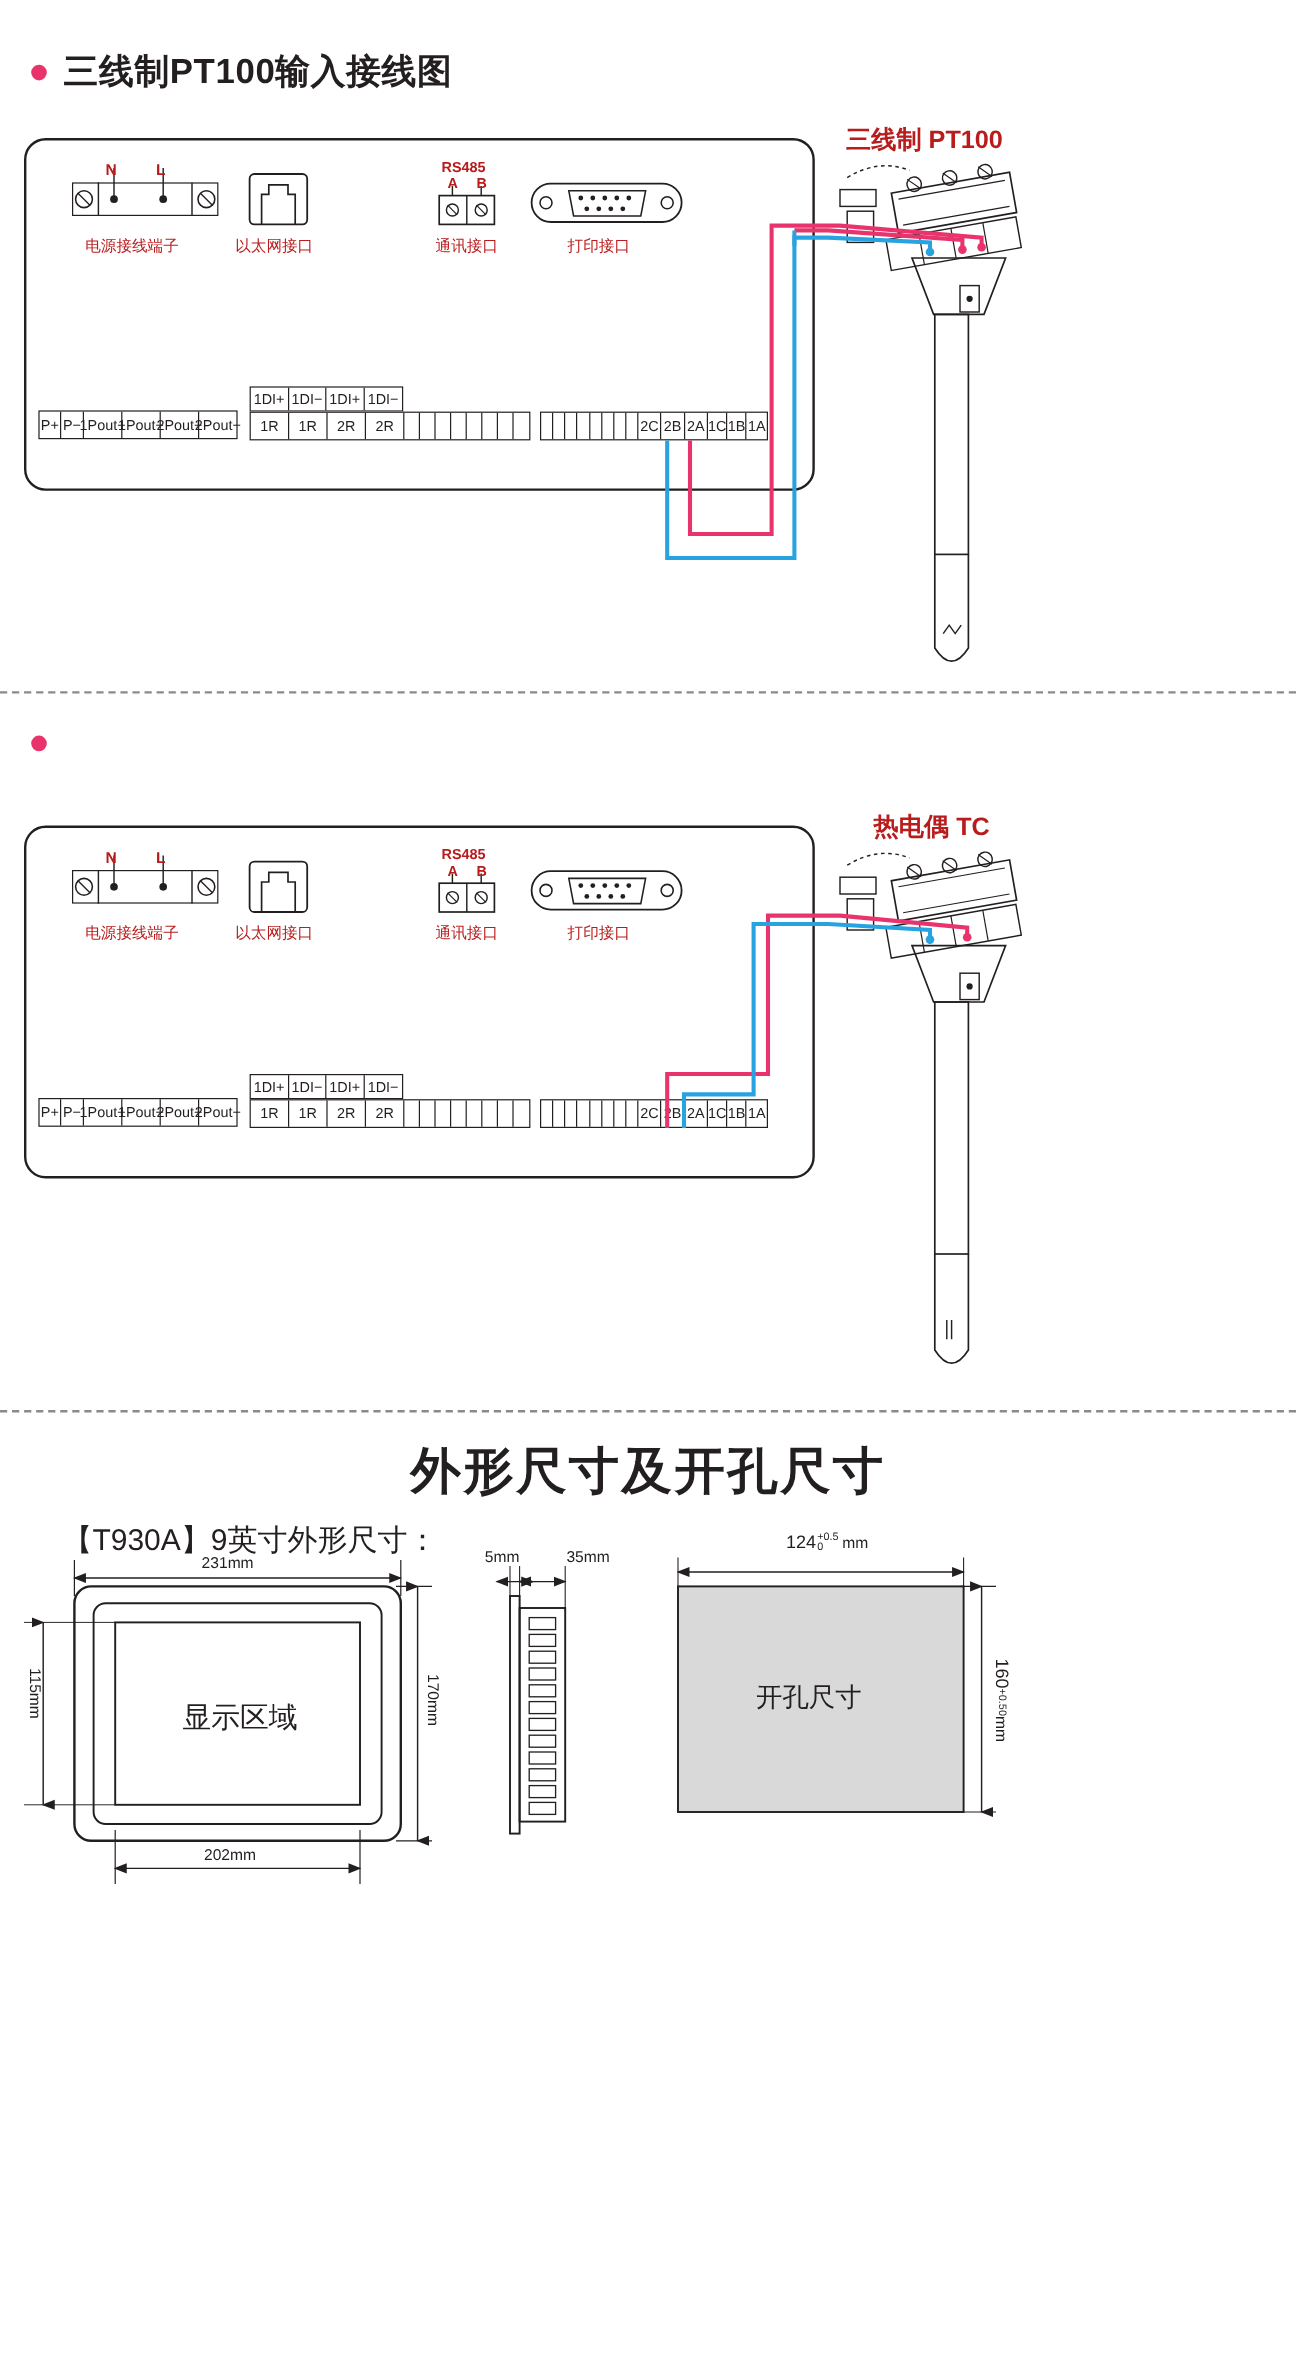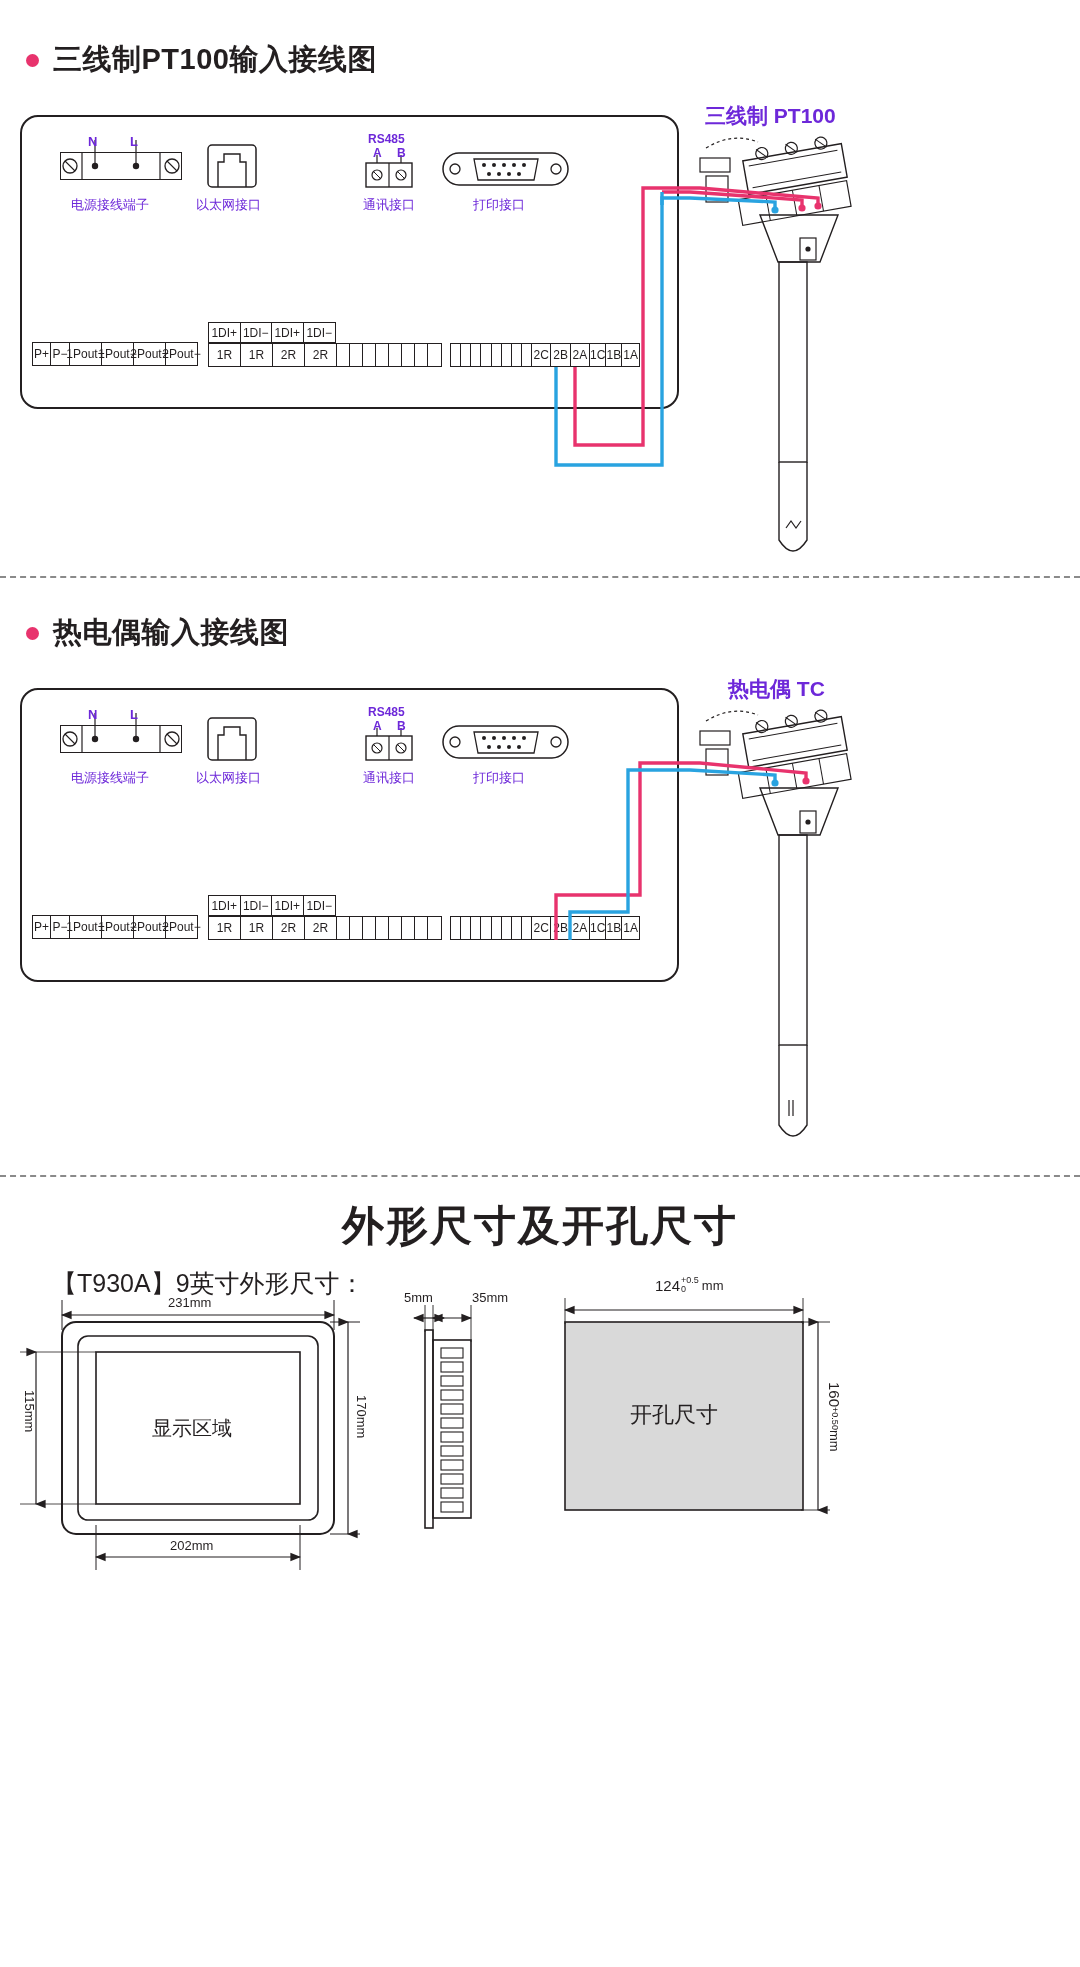--- a/index.html
+++ b/index.html
@@ -2,33 +2,33 @@
 <html><head>
 <meta charset="utf-8">
 <style>
   html,body{margin:0;padding:0;background:#ffffff;}
   body{width:1080px;height:1967px;position:relative;font-family:"Liberation Sans","DejaVu Sans",sans-serif;color:#231f20;}
   .section{position:relative;}
   .bullet-head{display:flex;align-items:center;gap:14px;}
   .bullet{width:13px;height:13px;border-radius:50%;background:#e8336d;flex:0 0 auto;}
   .bullet-title{font-size:29px;font-weight:700;color:#231f20;letter-spacing:.5px;}
   .panel{position:absolute;border:2px solid #231f20;border-radius:18px;background:#fff;}
-  .lbl{position:absolute;font-size:13px;color:#6d28d9;white-space:nowrap;}
+  .lbl{position:absolute;font-size:13px;color:#b91c1c;white-space:nowrap;}
   .lbl-b{font-weight:700;}
   .term-strip{position:absolute;border:1.5px solid #231f20;background:#fff;display:flex;box-sizing:border-box;}
   .term-strip .cell{border-right:1.2px solid #231f20;box-sizing:border-box;display:flex;align-items:center;justify-content:center;font-size:12px;white-space:nowrap;}
   .term-strip .cell:last-child{border-right:none;}
   .blankcell{}
   .dashed-sep{position:absolute;left:0;width:1080px;border-top:2px dashed #8a8a8a;}
   .center-title{position:absolute;width:1080px;text-align:center;font-size:42px;font-weight:700;color:#231f20;letter-spacing:2px;}
   .sub-title{position:absolute;font-size:25px;color:#231f20;}
   svg{position:absolute;left:0;top:0;overflow:visible;}
   .dim-txt{position:absolute;font-size:13px;color:#231f20;white-space:nowrap;}
   .dim-v{writing-mode:vertical-rl;text-orientation:mixed;}
-  .area-txt{position:absolute;font-size:20px;color:#231f20;font-family:"Liberation Serif","DejaVu Serif",serif;}
+  .area-txt{position:absolute;font-size:24px;color:#231f20;font-family:"Liberation Serif","DejaVu Serif",serif;}
   .pwr-box{position:absolute;border:1.5px solid #231f20;box-sizing:border-box;background:#fff;}
 </style>
 </head>
 <body>
 
 <div class="section">
 
   <div class="bullet-head" style="position:absolute;left:26px;top:40px;">
     <span class="bullet"></span>
     <span class="bullet-title">三线制PT100输入接线图</span>
@@ -185,21 +185,20 @@
     <path d="M700 206 L626 206 L626 206" fill="none" stroke="#29a3e0" stroke-width="3.4" opacity="0"></path>
   </svg>
 </div>
 
 <div class="dashed-sep" style="top:576px;"></div>
 
 <div class="section">
 
   <div class="bullet-head" style="position:absolute;left:26px;top:613px;">
     <span class="bullet"></span>
-    <span class="bullet-title">热电偶输入接线图</span>
   </div>
 
   <div class="panel" style="left:20px;top:688px;width:655px;height:290px;"></div>
 
   <div class="pwr-box" style="left:60px;top:725px;width:122px;height:28px;"></div>
   <svg width="1080" height="1010" style="top:0;">
     <circle cx="70" cy="739" r="7" fill="none" stroke="#231f20" stroke-width="1.3"></circle>
     <line x1="65" y1="734" x2="75" y2="744" stroke="#231f20" stroke-width="1.1"></line>
     <circle cx="172" cy="739" r="7" fill="none" stroke="#231f20" stroke-width="1.3"></circle>
     <line x1="167" y1="734" x2="177" y2="744" stroke="#231f20" stroke-width="1.1"></line>

